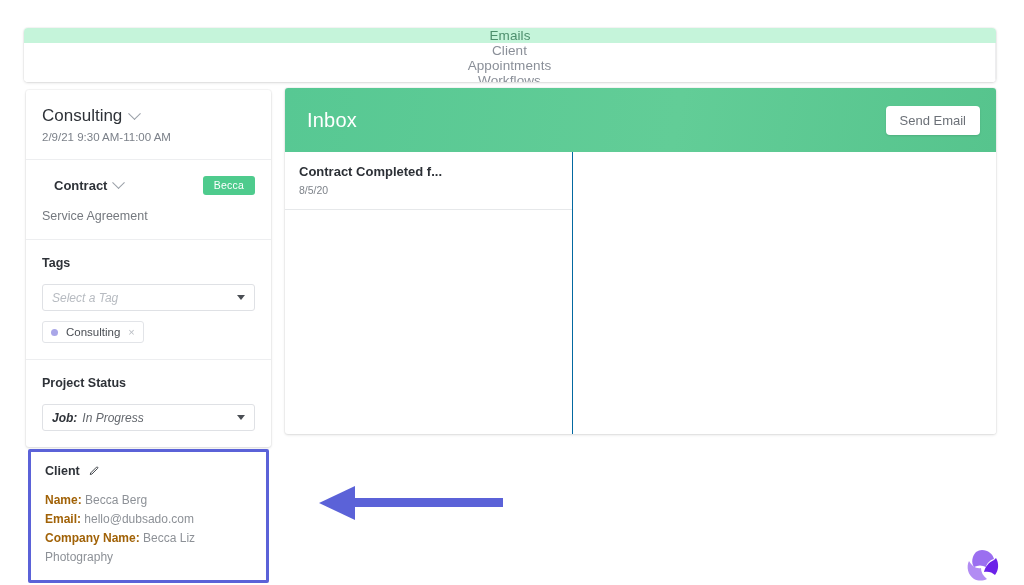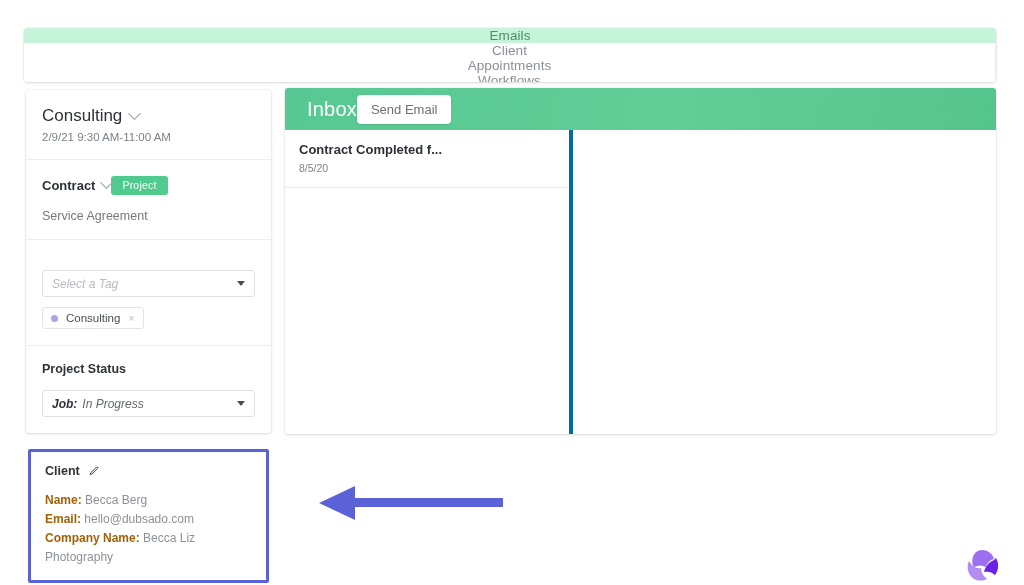--- a/index.html
+++ b/index.html
@@ -91,21 +91,22 @@
   }
   .proj-date {
     margin-top: 5px;
     font-size: 11.5px;
     color: #7b8089;
   }
 
   .row-between {
     display: flex;
     align-items: center;
-    justify-content: flex-start;
+    justify-content: space-between;
+    margin-left: 12px;
   }
   .sb-head {
     font-size: 13px;
     font-weight: 700;
     color: #2e3238;
     display: flex;
     align-items: center;
     gap: 7px;
   }
   .badge {
@@ -208,27 +209,28 @@
     width: 711px;
     height: 346px;
     background: #ffffff;
     border-radius: 3px;
     box-shadow: 0 1px 3px rgba(0,0,0,0.12), 0 0 0 1px rgba(0,0,0,0.03);
     overflow: hidden;
     display: flex;
     flex-direction: column;
   }
   .inbox-bar {
-    height: 42px;
+    height: 64px;
     background: linear-gradient(100deg, #57c893 0%, #62cd97 55%, #56c48d 100%);
     display: flex;
     align-items: center;
-    justify-content: flex-start;
+    justify-content: space-between;
     padding: 0 16px 0 22px;
     flex: none;
+    gap: 40px;
   }
   .inbox-title {
     color: #ffffff;
     font-size: 20px;
     font-weight: 400;
     letter-spacing: 0.2px;
   }
   .send-btn {
     background: #ffffff;
     border: none;
@@ -236,21 +238,21 @@
     font-size: 13px;
     color: #6b7077;
     padding: 7px 14px;
     font-family: "Liberation Sans", sans-serif;
     cursor: pointer;
     box-shadow: 0 1px 2px rgba(0,0,0,0.12);
   }
   .main-body { flex: 1; display: flex; min-height: 0; }
   .mail-list {
     width: 288px;
-    border-right: 4px solid #0369a1;
+    border-right: 1px solid #0369a1;
     flex: none;
   }
   .mail-item {
     padding: 12px 14px 13px 14px;
     border-bottom: 1px solid #e6e8ea;
     cursor: pointer;
   }
   .mail-subj {
     font-size: 13px;
     font-weight: 700;
@@ -299,26 +301,27 @@
     </div>
     <div class="proj-date">2/9/21 9:30 AM-11:00 AM</div>
   </div>
 
   <div class="sb-section">
     <div class="row-between">
       <div class="sb-head">
         <span>Contract</span>
         <span class="chev"></span>
       </div>
-      <span class="badge">Project</span>
+      <span class="badge">Becca</span>
     </div>
     <div class="sb-sub">Service Agreement</div>
   </div>
 
   <div class="sb-section">
+    <div class="label-plain">Tags</div>
     <div class="select">
       <span>Select a Tag</span>
       <span class="caret"></span>
     </div>
     <div class="chip">
       <span class="chip-dot"></span>
       <span>Consulting</span>
       <span class="chip-x">×</span>
     </div>
   </div>

